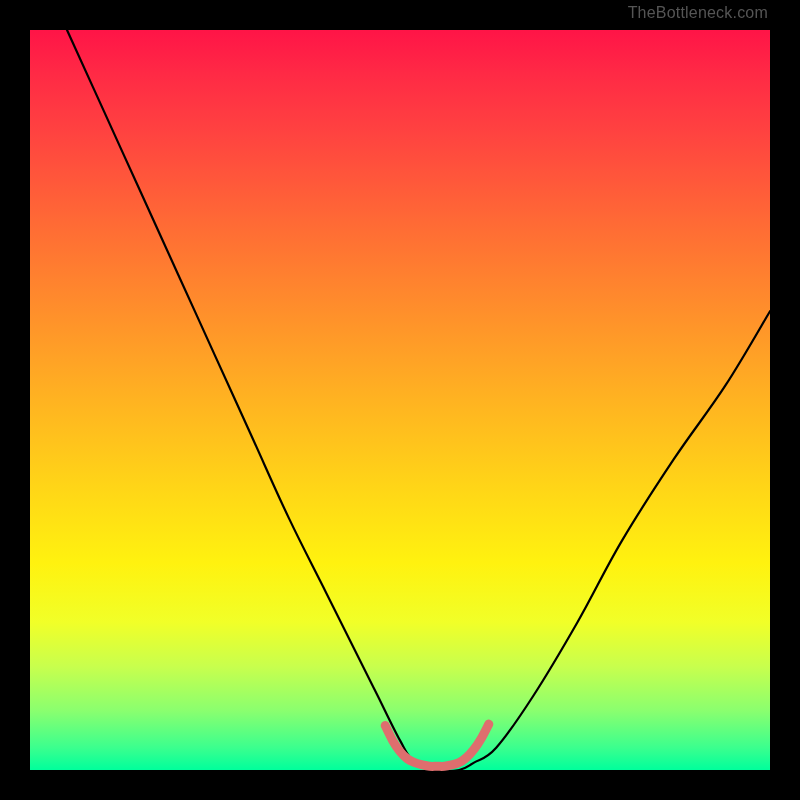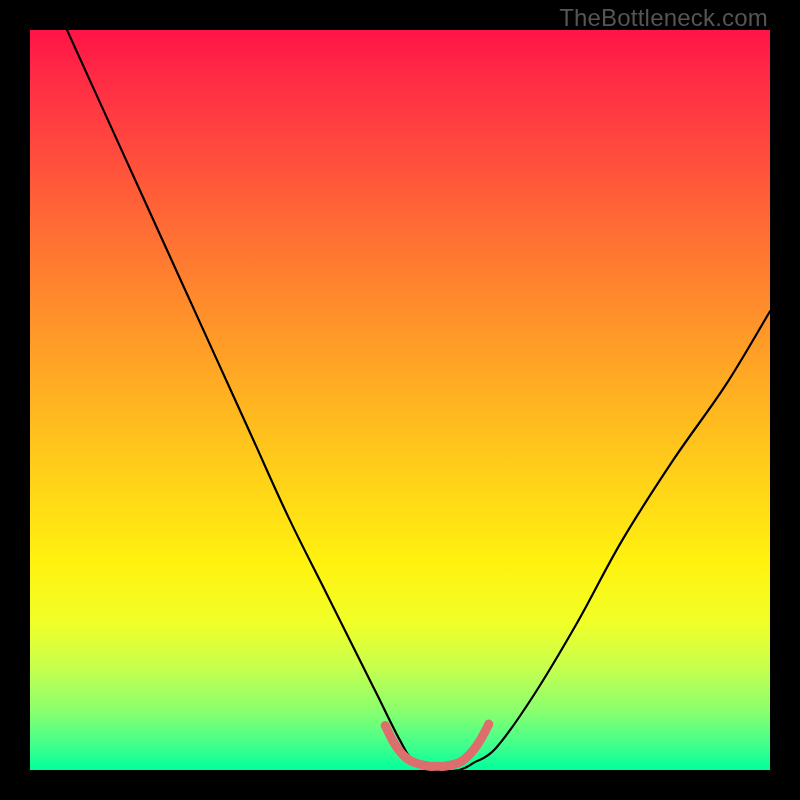--- a/index.html
+++ b/index.html
@@ -40,21 +40,21 @@
       #8aff6f 92%,
       #3bff8e 97%,
       #00ff9c 100%
     );
   }
   .watermark {
     position: absolute;
     top: 4px;
     right: 32px;
     color: #555;
-    font-size: 24px;
+    font-size: 16px;
     font-weight: 500;
     letter-spacing: 0.2px;
     user-select: none;
   }
   svg.curves {
     position: absolute;
     left: 0;
     top: 0;
     width: 740px;
     height: 740px;

